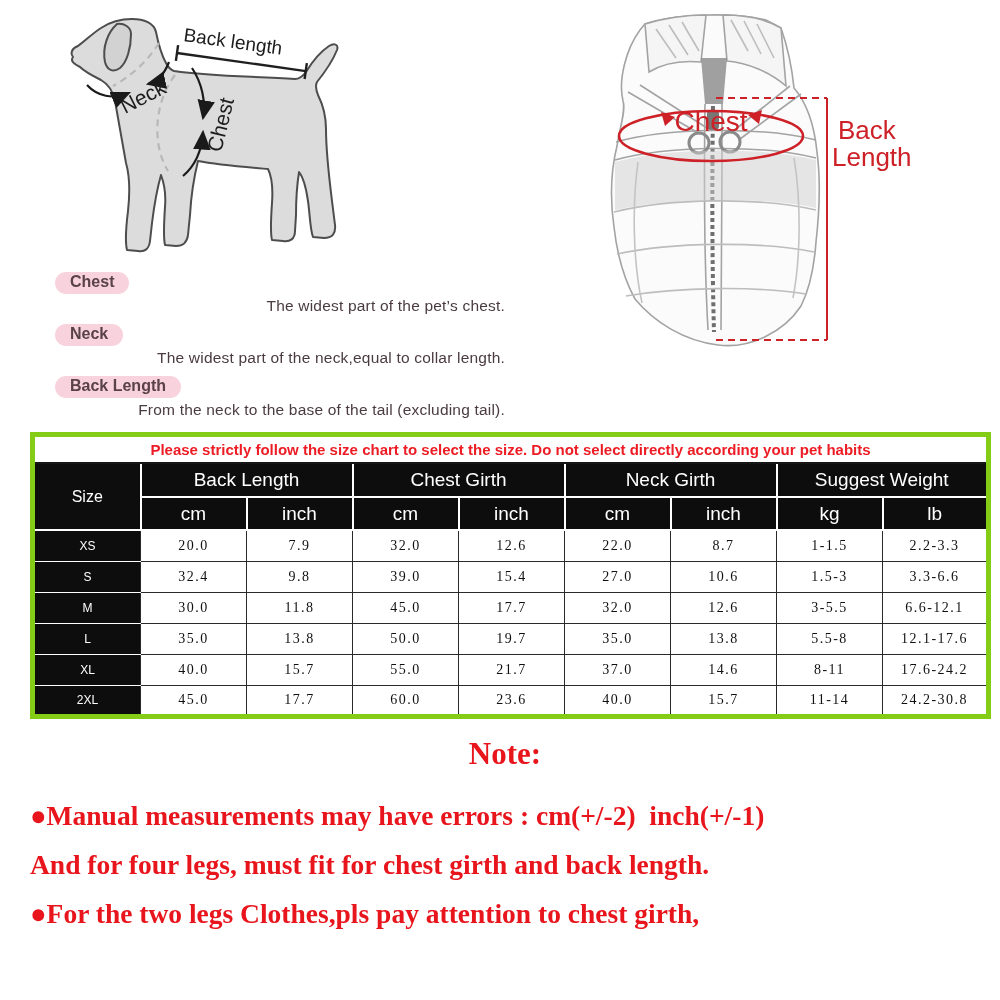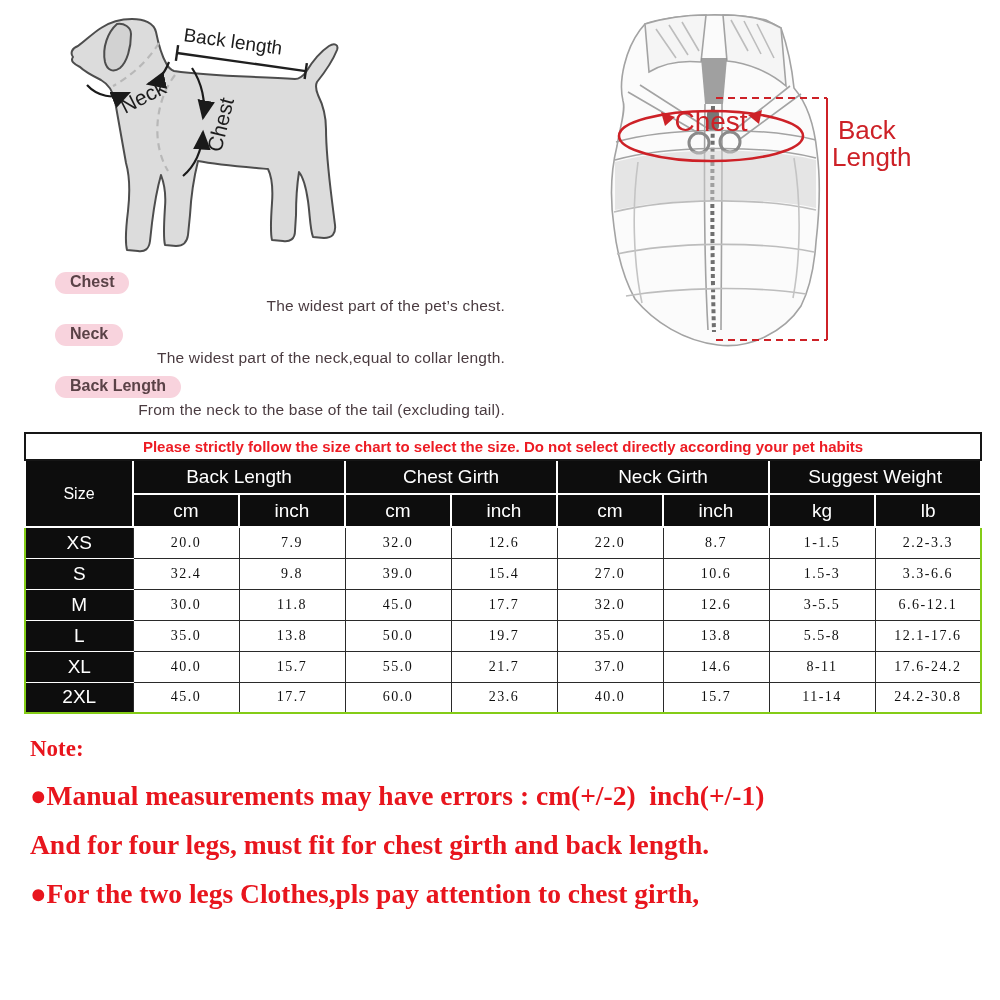--- a/index.html
+++ b/index.html
@@ -13,39 +13,39 @@
   .def-group{margin-bottom:8px;}
   .pill{display:inline-block;background:#f8d3dd;color:#5a4247;font-weight:bold;font-size:16px;
         padding:1px 15px 3px 15px;border-radius:12px;}
   .def-text{font-size:15.5px;color:#4a3b40;margin:3px 0 9px 0;letter-spacing:.2px;text-align:right;}
 
   
   .tolerance{position:absolute;left:632px;top:366px;font-family:"Liberation Serif",serif;
              font-weight:bold;font-size:27px;color:#cd2127;white-space:pre;}
 
   
-  table.size-table{position:absolute;left:24px;top:432px;width:956px;border-collapse:collapse;
-                   table-layout:fixed;border:2px solid #84cc16;background:#c4b5fd;}
+  table.size-table{position:absolute;left:30px;top:432px;width:956px;border-collapse:collapse;
+                   table-layout:fixed;border:5px solid #84cc16;background:#c4b5fd;}
   .size-table td,.size-table th{padding:0;text-align:center;vertical-align:middle;overflow:hidden;}
   .notice-cell{height:25px;color:#ed1c24;font-weight:bold;font-size:15px;border:2px solid #161616;background:#fff;}
   th.hdr{background:#0d0d0d;color:#ffffff;font-weight:normal;font-size:19px;border:2px solid #ffffff;}
   th.hdr-size{font-size:16px;}
   .group-row th{height:32px;}
   .unit-row th{height:31px;}
   tr.data-row{height:31px;}
-  td.size-cell{background:#0d0d0d;color:#ffffff;font-size:19px;
+  td.size-cell{background:#0d0d0d;color:#ffffff;font-size:12px;
                border-top:1px solid #fff;border-bottom:1px solid #fff;
                border-left:1px solid #161616;border-right:1px solid #2a2a2a;}
   td.val{border:1px solid #2a2a2a;font-family:"Liberation Serif",serif;font-size:14px;
          letter-spacing:1.5px;color:#101010;background:#fff;}
 
   
   .notes{position:absolute;left:30px;top:736px;width:950px;color:#e8151d;
          font-family:"Liberation Serif",serif;font-weight:bold;}
-  .note-title{font-size:23px;margin-bottom:18px;}
+  .note-title{font-size:31px;margin-bottom:28px;text-align:center;}
   .note-line{font-size:27.5px;margin-bottom:17px;white-space:pre;}
 </style>
 </head>
 <body>
 
 <div class="canvas">
 
   <svg class="abs" style="left:55px;top:5px;" width="330" height="265" viewBox="0 0 330 265">
     <defs>
       <marker id="ah" markerWidth="11" markerHeight="11" refX="8" refY="5" orient="auto">

